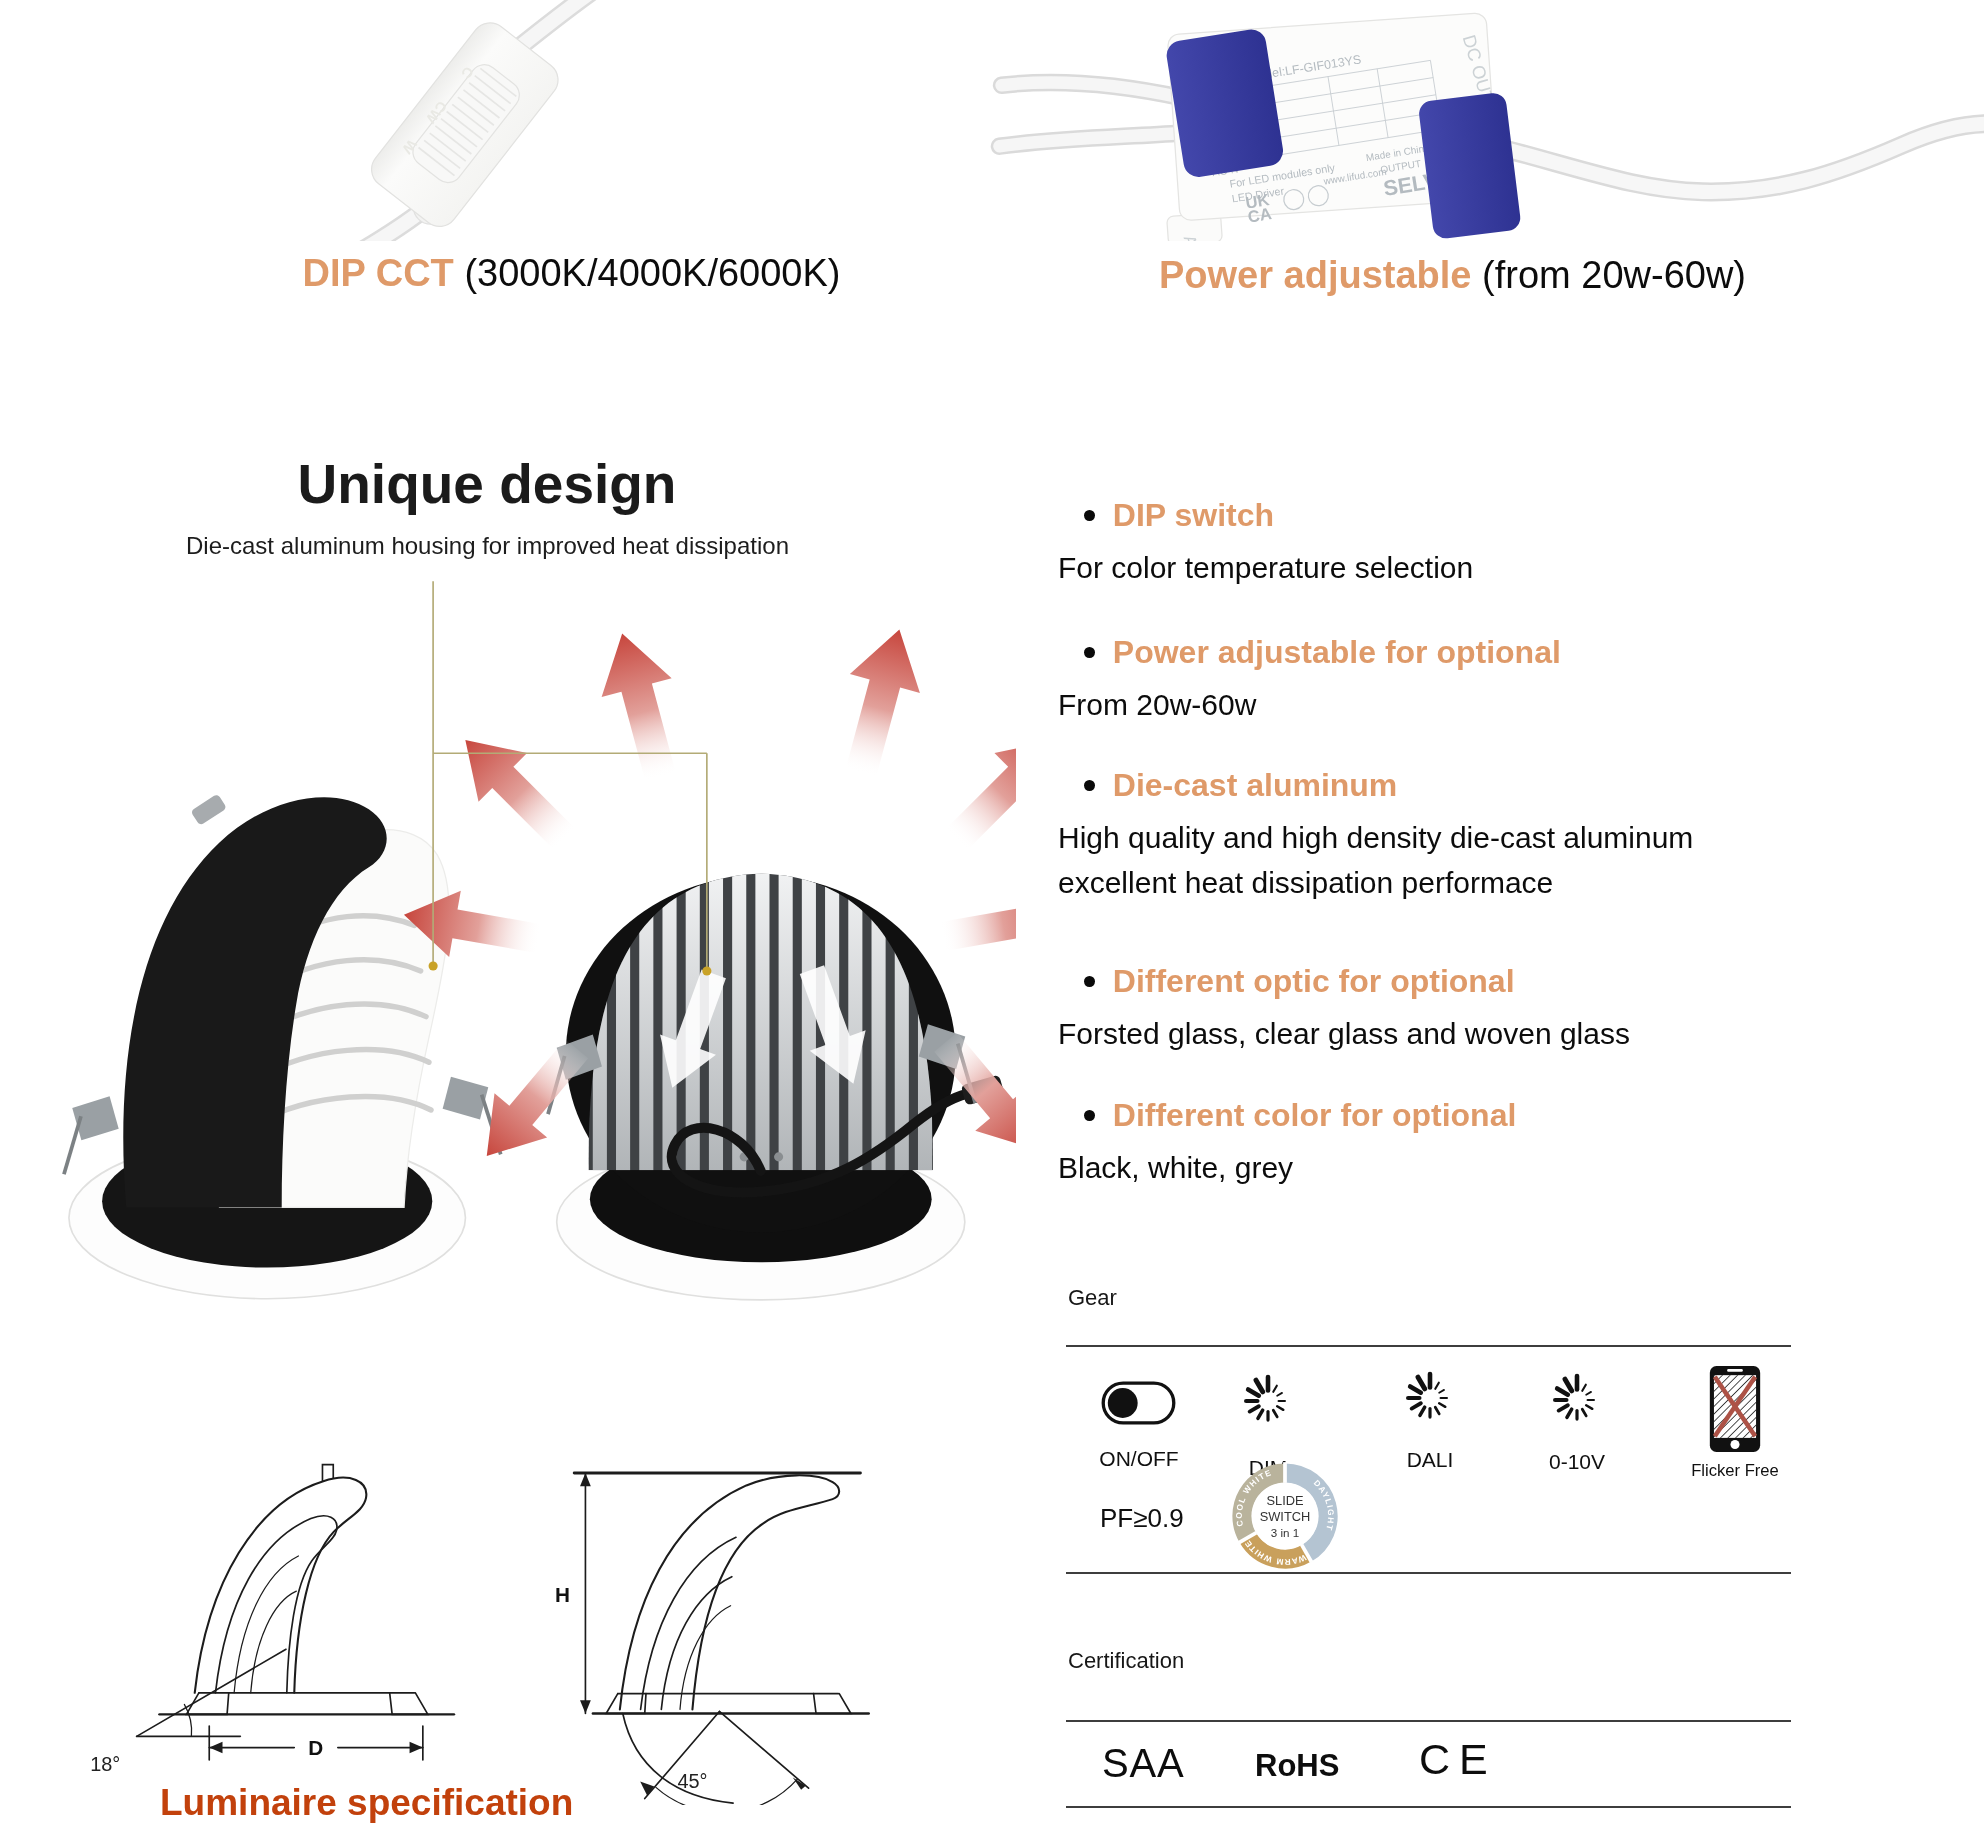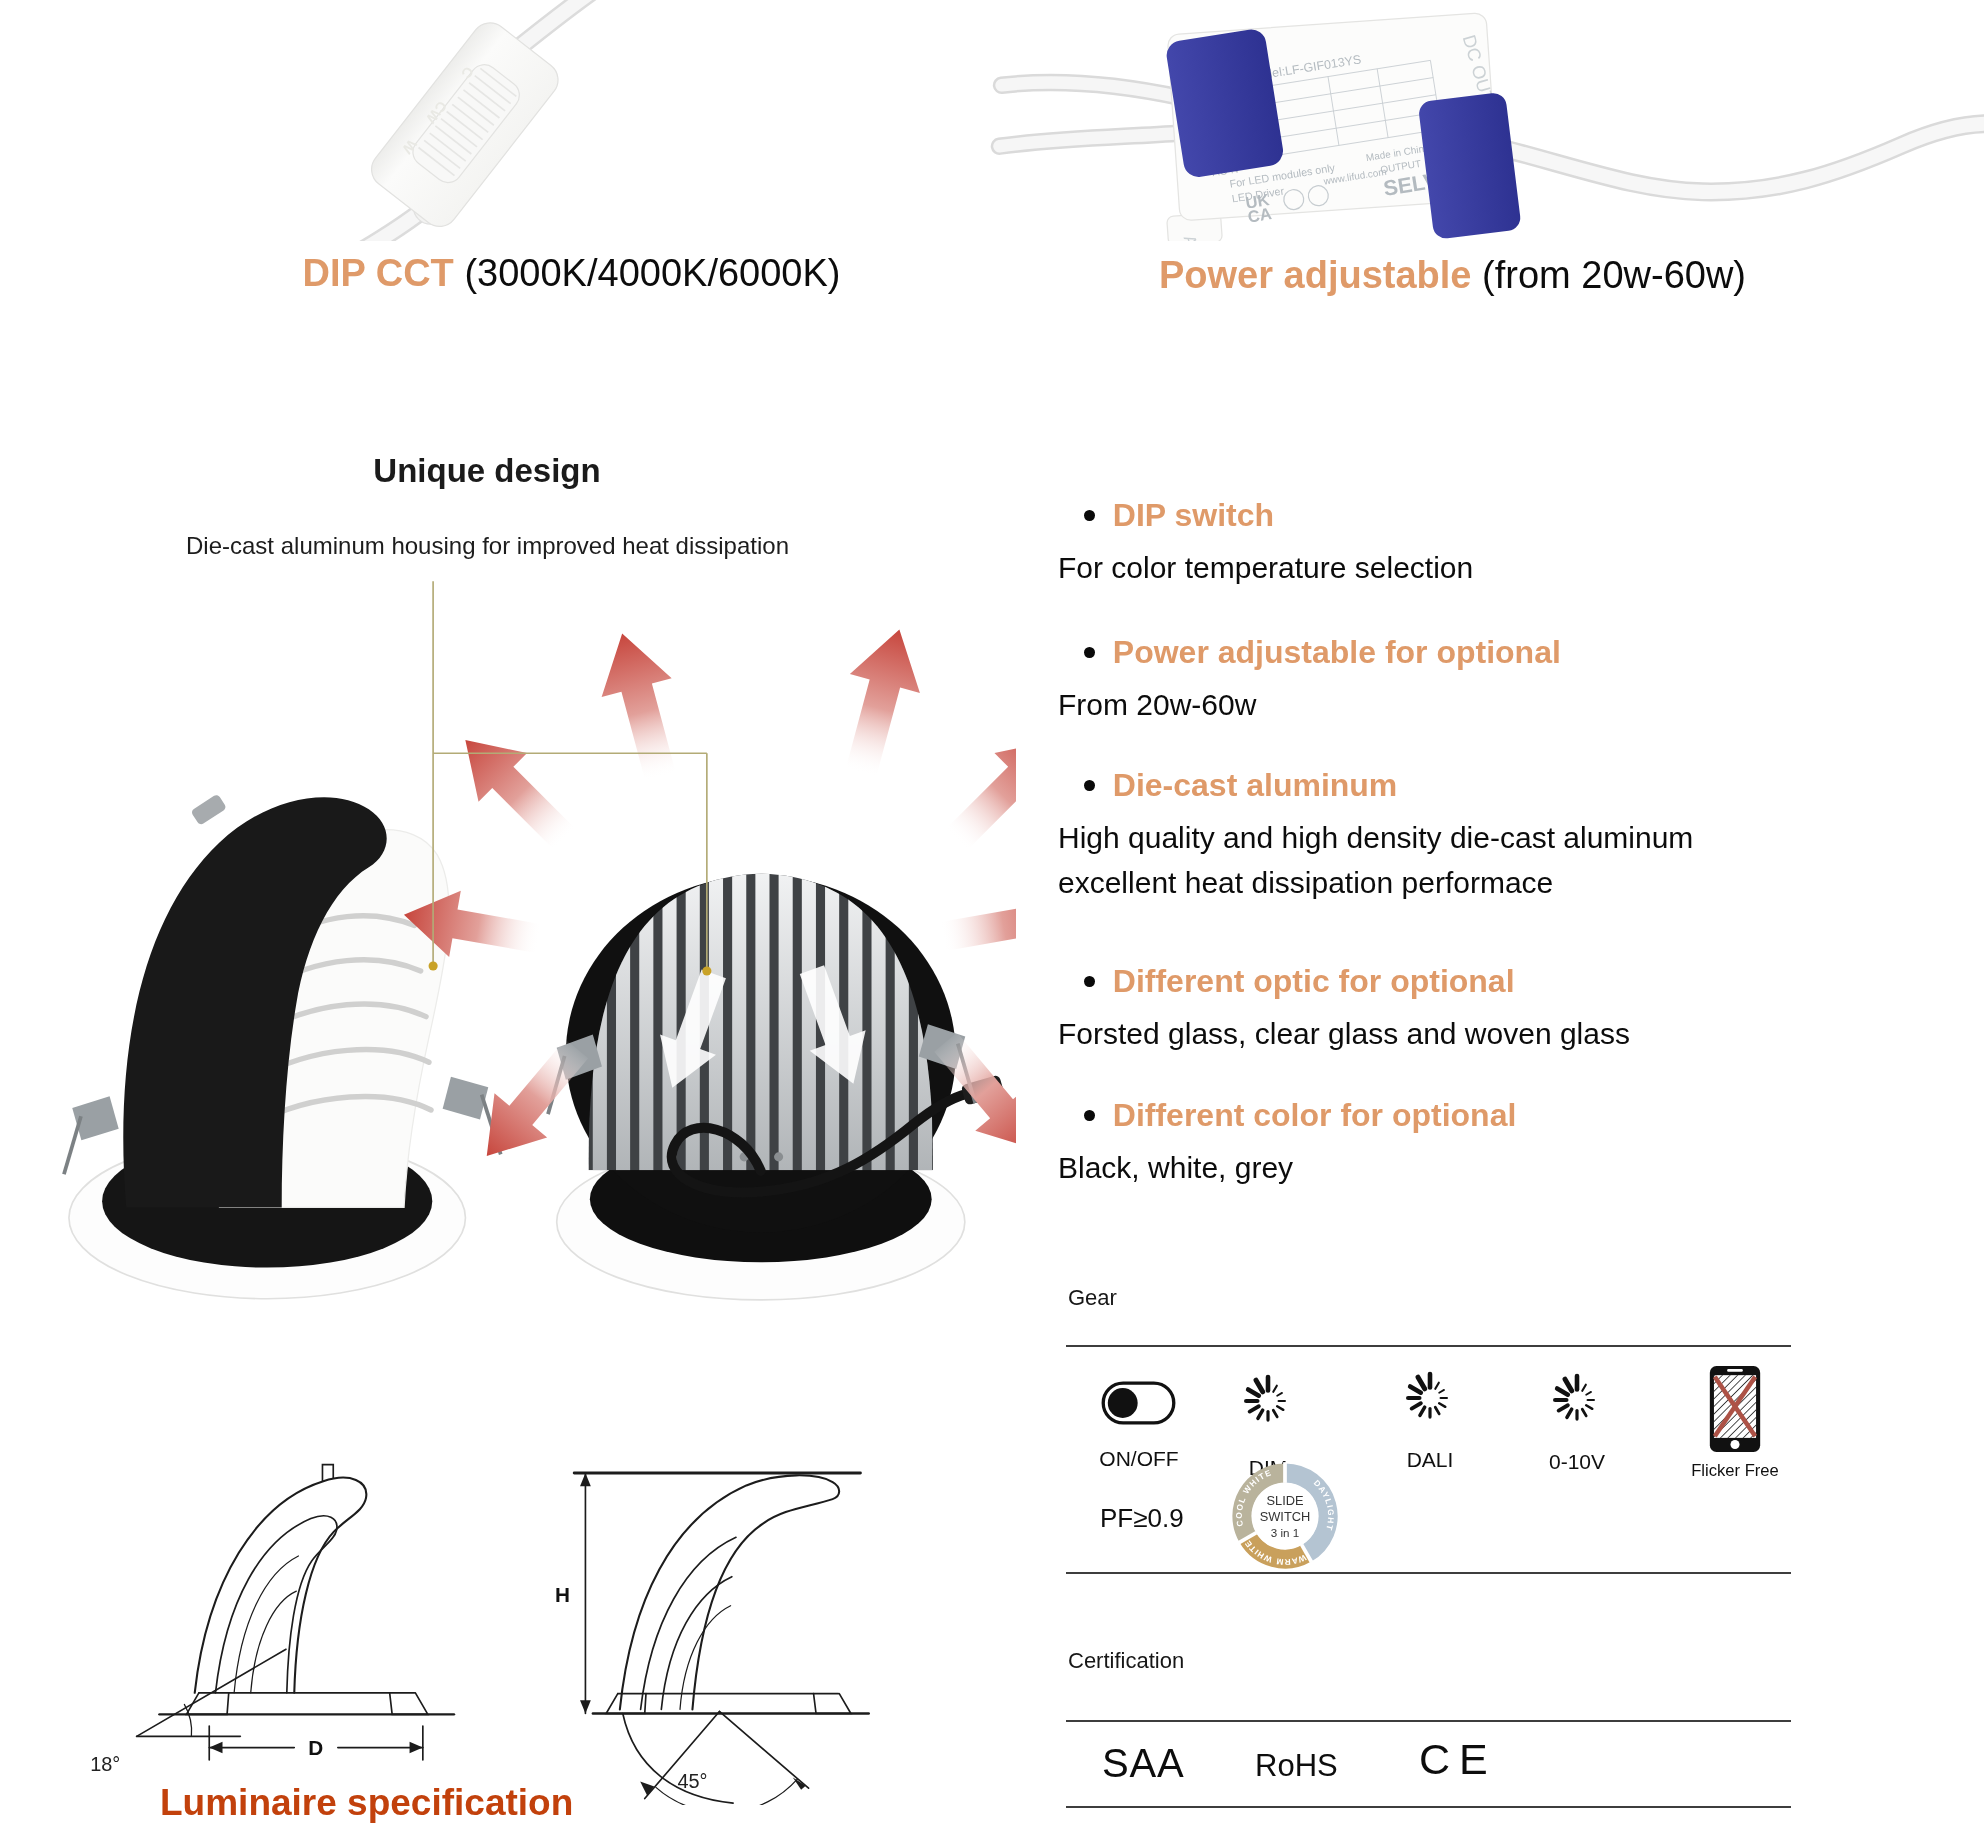--- a/index.html
+++ b/index.html
@@ -1,35 +1,35 @@
 <!DOCTYPE html>
 <html style="font-size:6.6px"><head>
 <meta charset="utf-8">
 <style>
   html,body{margin:0;padding:0;background:#ffffff;}
   #page{position:relative;width:1985px;height:1840px;background:#ffffff;overflow:hidden;
         font-family:"Liberation Sans", sans-serif;color:#101010;}
   .abs{position:absolute;}
   .caption{font-size:38px;color:#0c0c0c;text-align:center;white-space:nowrap;}
   .caption .hl{color:#df9a69;font-weight:700;}
-  .design-title{font-size:33px;font-weight:700;color:#1b1b1b;text-align:center;}
+  .design-title{font-size:55px;font-weight:700;color:#1b1b1b;text-align:center;}
   .design-subtitle{font-size:24px;color:#1d1d1d;text-align:center;}
   .feature{width:826px;}
   .feature-head{display:flex;align-items:baseline;padding-left:26px;}
   .feature-bullet{width:10.8px;height:10.8px;border-radius:50%;background:#0a0a0a;flex:0 0 10.8px;
                   align-self:center;margin-right:18px;}
   .feature-title{font-size:32px;font-weight:700;color:#df9a69;white-space:nowrap;}
   .feature-body{margin-top:10.8px;font-size:30px;line-height:1.5;color:#0c0c0c;white-space:pre-line;}
   .section-title{font-size:22px;color:#171717;}
   .sep{background:#3e3e3e;height:2.1px;}
   .gear-label{font-size:21px;color:#101010;text-align:center;white-space:nowrap;}
   .gear-label.small{font-size:16.6px;}
   .pf-text{font-size:26px;color:#0f0f0f;white-space:nowrap;margin-left:16px;}
   .cert-mark-saa{font-size:40px;font-weight:400;letter-spacing:0.8px;color:#0d0d0d;}
-  .cert-mark-rohs{font-size:31px;font-weight:400;color:#0d0d0d;}
+  .cert-mark-rohs{font-size:31px;font-weight:700;color:#0d0d0d;}
   .cert-mark-ce{font-size:43px;font-weight:400;letter-spacing:9px;color:#0d0d0d;}
   .footer-title{font-size:37px;font-weight:700;color:#c2410c;white-space:nowrap;}
   svg text{font-family:"Liberation Sans", sans-serif;}
 </style>
 </head>
 <body>
 
 <div id="page">
 
   <svg class="abs" style="left:249px;top:0px;" width="415" height="241" viewBox="0 0 1000 580">

